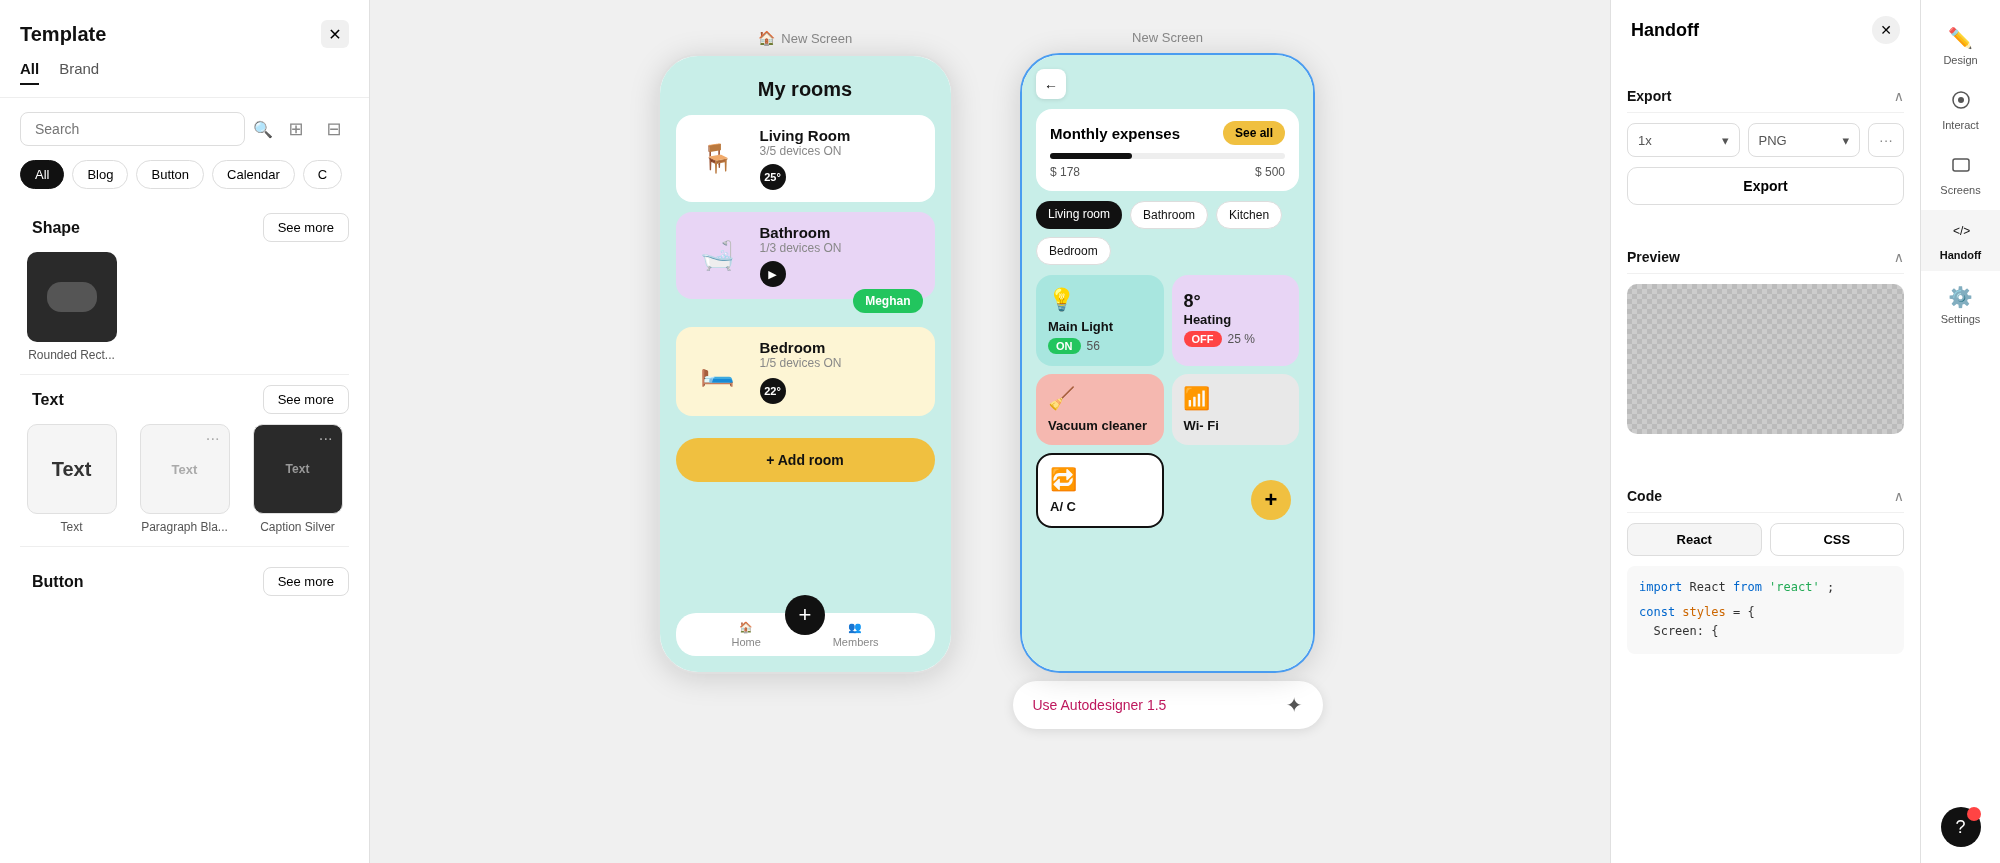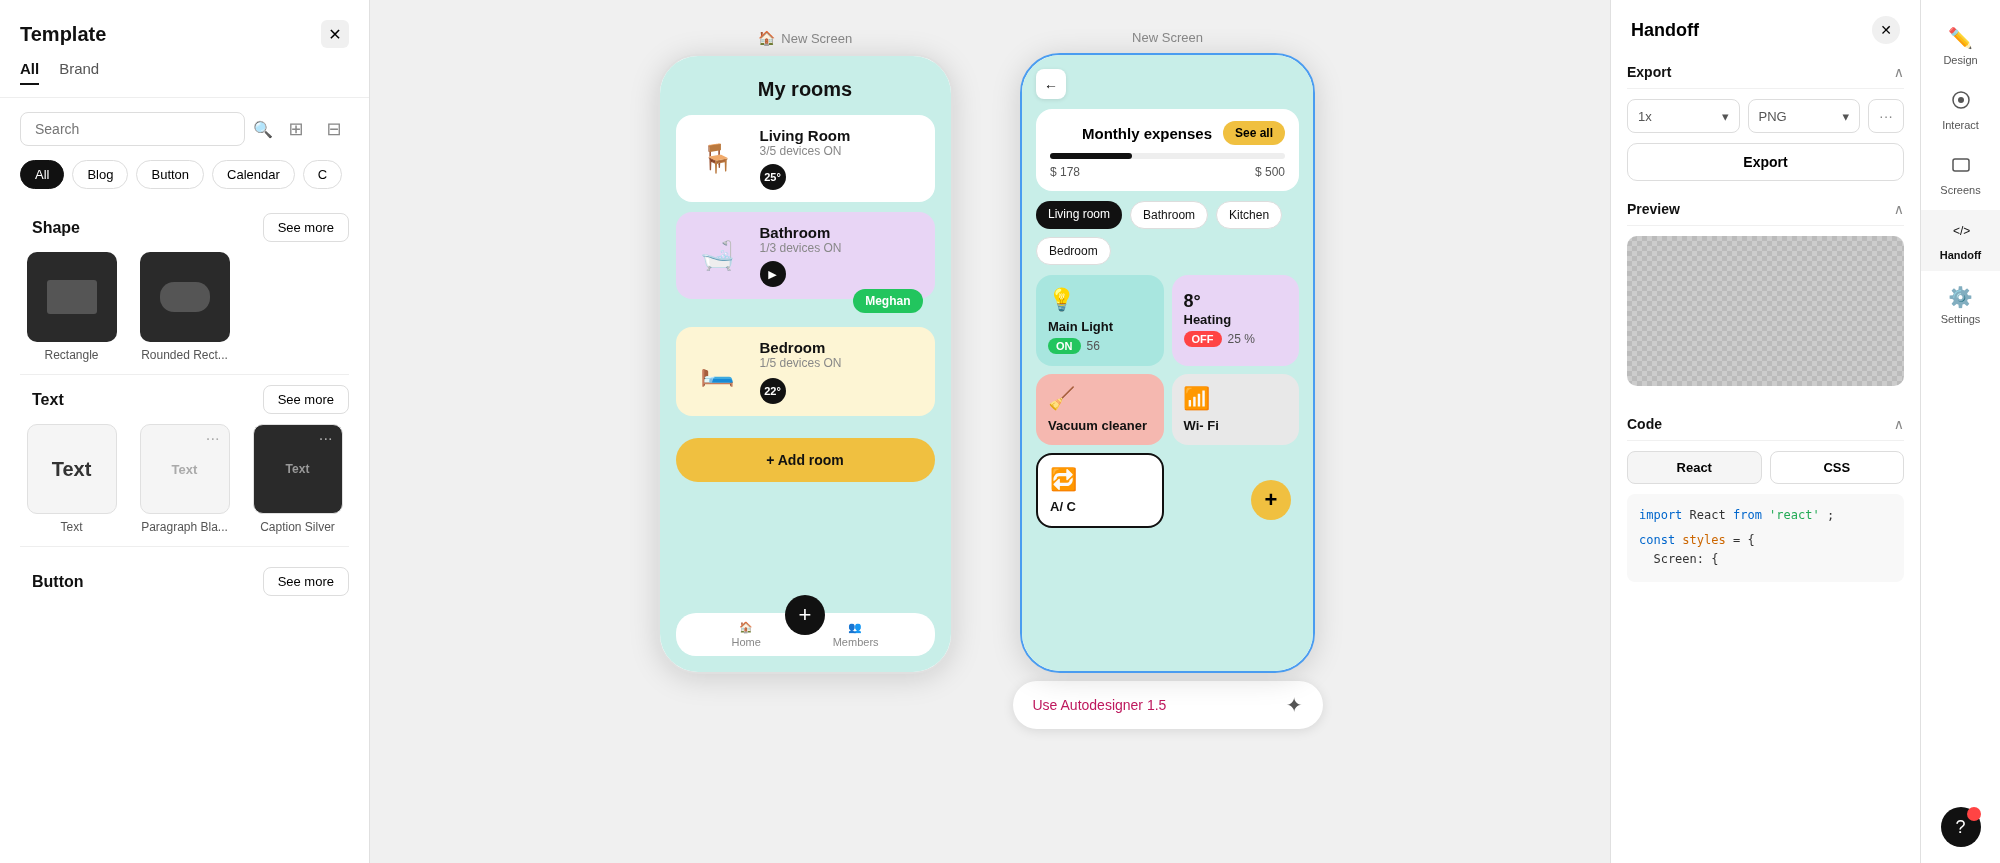--- a/index.html
+++ b/index.html
@@ -52,21 +52,21 @@
     .room-card.purple { background: #e8d5f5; }
     .room-card.yellow { background: #fdf5d4; }
     .room-icon { width: 60px; height: 60px; display: flex; align-items: center; justify-content: center; font-size: 28px; }
     .room-info { flex: 1; }
     .room-name { font-size: 15px; font-weight: 600; color: #111; }
     .room-devices { font-size: 12px; color: #888; }
     .room-badge { background: #111; color: #fff; border-radius: 50%; width: 26px; height: 26px; display: flex; align-items: center; justify-content: center; font-size: 11px; font-weight: 600; }
     .add-room-btn { background: #f0c040; border-radius: 24px; padding: 14px; text-align: center; font-size: 14px; font-weight: 600; color: #111; margin: 4px 0 10px; cursor: pointer; }
     .back-btn { width: 30px; height: 30px; background: #fff; border-radius: 8px; display: flex; align-items: center; justify-content: center; font-size: 14px; cursor: pointer; margin-bottom: 10px; box-shadow: 0 1px 4px rgba(0,0,0,0.1); }
     .expense-card { background: #fff; border-radius: 16px; padding: 12px 14px; margin-bottom: 10px; }
-    .expense-header { display: flex; justify-content: space-between; align-items: center; margin-bottom: 8px; margin-left: 32px; }
+    .expense-header { display: flex; justify-content: space-between; align-items: center; margin-bottom: 8px; }
     .expense-title { font-size: 15px; font-weight: 600; }
     .see-all-btn { background: #f0c040; padding: 5px 12px; border-radius: 20px; font-size: 12px; font-weight: 600; cursor: pointer; }
     .progress-bar-container { height: 6px; background: #eee; border-radius: 3px; margin: 6px 0; }
     .progress-bar-fill { height: 100%; background: #111; border-radius: 3px; width: 35%; }
     .expense-values { display: flex; justify-content: space-between; font-size: 12px; color: #555; }
     .room-filter-row { display: flex; gap: 8px; flex-wrap: wrap; margin-bottom: 10px; }
     .room-chip { padding: 6px 12px; border-radius: 20px; font-size: 12px; font-weight: 500; cursor: pointer; }
     .room-chip.dark { background: #111; color: #fff; }
     .room-chip.light { background: #fff; color: #111; border: 1px solid #ddd; }
     .device-grid { display: grid; grid-template-columns: 1fr 1fr; gap: 8px; }
@@ -87,21 +87,21 @@
     
     .autodesigner-bar { background: #fff; border-radius: 24px; padding: 12px 20px; display: flex; align-items: center; justify-content: space-between; width: 310px; box-shadow: 0 2px 12px rgba(0,0,0,0.1); margin-top: 8px; }
     .autodesigner-text { font-size: 14px; color: #be185d; }
     .autodesigner-icon { font-size: 20px; color: #555; }
 
     
     .right-panel { width: 310px; background: #fff; border-left: 1px solid #e0e0e0; display: flex; flex-direction: column; height: 100%; overflow: hidden; }
     .right-panel-header { display: flex; justify-content: space-between; align-items: center; padding: 16px 20px 12px; }
     .right-panel-title { font-size: 18px; font-weight: 600; }
     .right-close-btn { width: 28px; height: 28px; background: #f0f0f0; border-radius: 50%; border: none; cursor: pointer; font-size: 14px; }
-    .panel-section { padding: 0 16px 12px; }
+    .panel-section { padding: 0 16px 12px; margin-top: 24px; }
     .panel-section-header { display: flex; justify-content: space-between; align-items: center; padding: 8px 0; border-bottom: 1px solid #f0f0f0; margin-bottom: 10px; }
     .panel-section-title { font-size: 14px; font-weight: 600; color: #111; }
     .chevron-btn { background: none; border: none; cursor: pointer; font-size: 14px; color: #888; }
     .export-controls { display: flex; gap: 8px; margin-bottom: 10px; }
     .select-box { flex: 1; border: 1px solid #ddd; border-radius: 8px; padding: 7px 10px; font-size: 13px; display: flex; align-items: center; justify-content: space-between; cursor: pointer; }
     .select-box span { color: #555; }
     .more-btn { width: 36px; height: 34px; border: 1px solid #ddd; border-radius: 8px; display: flex; align-items: center; justify-content: center; cursor: pointer; font-size: 14px; color: #888; }
     .export-button { width: 100%; background: #fff; border: 1px solid #ddd; border-radius: 10px; padding: 10px; font-size: 14px; font-weight: 600; cursor: pointer; text-align: center; }
     .preview-area { background: #d4d4d4; border-radius: 10px; height: 150px; margin-bottom: 10px; display: flex; align-items: center; justify-content: center; overflow: hidden; }
     .preview-inner { width: 100%; height: 100%; background: repeating-conic-gradient(#bbb 0% 25%, #ccc 0% 50%) 0 0 / 10px 10px; display: flex; align-items: center; justify-content: center; }
@@ -159,26 +159,20 @@
   </div>
 
   <div class="section">
     <div class="section-header">
       <span class="section-title">Shape</span>
       <button class="see-more-btn">See more</button>
     </div>
     <div class="shape-grid">
       <div class="shape-item">
         <div class="shape-box">
-            <div class="shape-rect"></div>
-          </div>
-        <span class="shape-label">Rectangle</span>
-      </div>
-      <div class="shape-item">
-        <div class="shape-box">
             <div class="shape-rect-round"></div>
           </div>
         <span class="shape-label">Rounded Rect...</span>
       </div>
     </div>
   </div>
 
   <div class="section-divider"></div>
 
   <div class="section">

